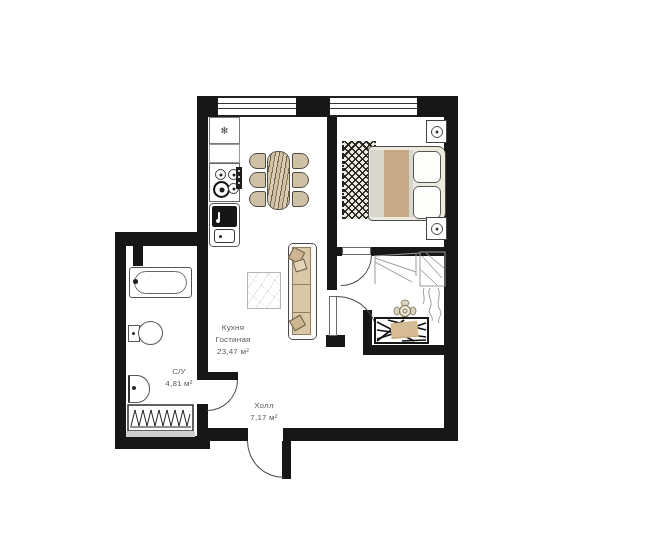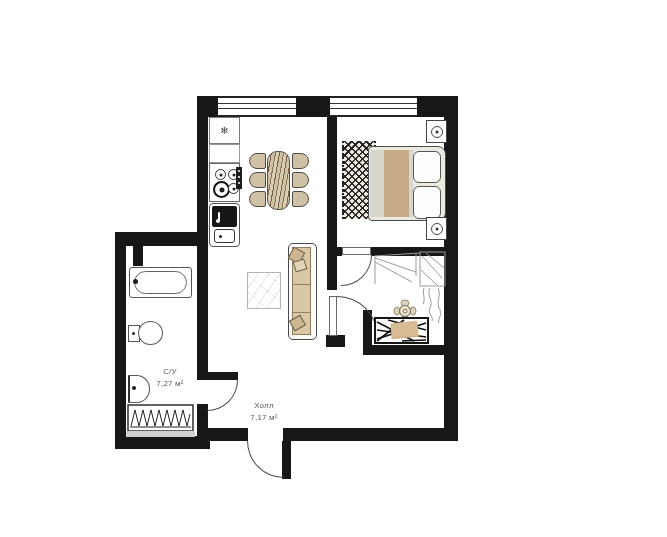--- a/index.html
+++ b/index.html
@@ -181,22 +181,27 @@
         <line x1="3" y1="13" x2="52" y2="20"></line>
       <line x1="3" y1="5" x2="40" y2="24"></line>
         <line x1="14" y1="3" x2="52" y2="13"></line>
       <line x1="3" y1="24" x2="30" y2="3"></line>
         <line x1="28" y1="24" x2="52" y2="23"></line>
     </g>
     <rect x="17" y="5" width="27" height="16" fill="#d7bb94" transform="rotate(-6 30 13)"></rect>
     <line x1="17" y1="21" x2="45" y2="19" stroke="#caa87c" stroke-width="1"></line>
   </svg>
 
-  <div class="lbl" style="left:140px;top:366px;width:60px;">
+  <div class="lbl" style="left:198px;top:322px;width:70px;">
+    <div>Кухня</div>
+    <div>Гостиная</div>
+    <div>23,47 м²</div>
+  </div>
+  <div class="lbl" style="left:149px;top:366px;width:60px;">
     <div>С/У</div>
-    <div>7,27 м²</div>
+    <div>4,81 м²</div>
   </div>
   <div class="lbl" style="left:232px;top:400px;width:64px;">
     <div>Холл</div>
     <div>7,17 м²</div>
   </div>
 
 </div>
 
 </body></html>

